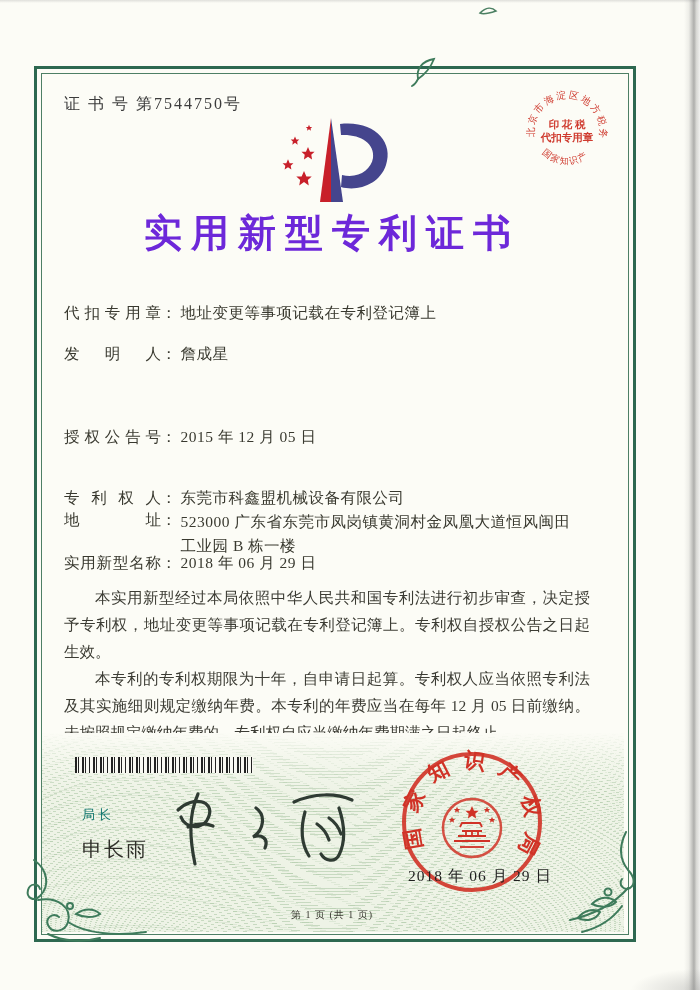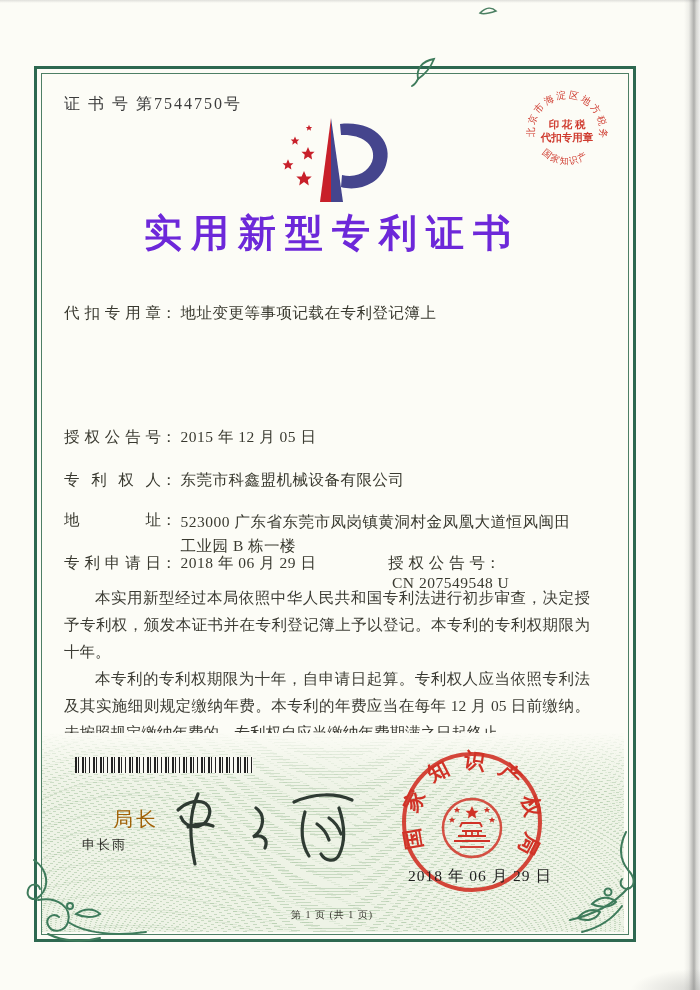--- a/index.html
+++ b/index.html
@@ -31,22 +31,22 @@
   
   .guilloche{left:42px;top:733px;width:582px;height:199px;z-index:1;background-color:#eef3e6;
     background-image:
       linear-gradient(180deg, rgba(252,252,246,.97) 0%, rgba(252,252,246,.35) 14%, rgba(252,252,246,0) 30%),
       repeating-radial-gradient(100% 75% at 50% 140%, rgba(120,165,115,.33) 0 1px, rgba(255,255,255,0) 1px 6px),
       repeating-radial-gradient(130% 90% at 15% -50%, rgba(120,165,115,.14) 0 1px, rgba(255,255,255,0) 1px 9px);}
 
   .barcode{left:75px;top:757px;width:178px;height:16px;z-index:2;
     background:repeating-linear-gradient(90deg,#222 0 2px,#f8f8f2 2px 3px,#222 3px 4px,#f8f8f2 4px 7px,#222 7px 9px,#f8f8f2 9px 10px,#222 10px 11px,#f8f8f2 11px 14px,#222 14px 15px,#f8f8f2 15px 18px);}
 
-  .sig-title{left:82px;top:806px;font-size:20px;letter-spacing:3px;color:#a16207;z-index:2;margin-left:31px;}
-  .sig-name{left:82px;top:836px;font-size:13px;letter-spacing:2px;color:#2e2e28;z-index:2;}
+  .sig-title{left:82px;top:806px;font-size:13px;letter-spacing:3px;color:#0f766e;z-index:2;}
+  .sig-name{left:82px;top:836px;font-size:20px;letter-spacing:2px;color:#2e2e28;z-index:2;}
   .sig-script{left:168px;top:782px;z-index:2;}
 
   .seal{left:399px;top:749px;width:146px;height:146px;z-index:2;}
   .seal-date{left:408px;top:866px;font-size:15.5px;letter-spacing:1px;color:#1f1f1f;z-index:3;}
 
   .footer{left:34px;top:908px;width:596px;text-align:center;font-size:10px;color:#3a3a32;z-index:2;letter-spacing:1px;}
 
   .tax-stamp{left:521px;top:84px;width:92px;height:92px;}
 
   .flourish-bl{left:24px;top:856px;z-index:2;}
@@ -85,40 +85,40 @@
       <polygon points="79,6 79,90 91,90" fill="#45458d"></polygon>
       <path d="M88,12 C122,8 142,30 134,53 C128,72 106,80 89,75 L90,63 C106,67 119,58 121,46 C123,31 108,22 89,23 Z" fill="#45458d"></path>
     </svg>
   </div>
 
   <div class="abs title">实用新型专利证书</div>
 
   <div class="abs row" style="top:303px">
     <span class="flabel">代扣专用章</span><span class="colon">：</span><span class="fvalue">地址变更等事项记载在专利登记簿上</span>
   </div>
+  <div class="abs row" style="top:344px">
+    <span class="flabel">发明人</span><span class="colon">：</span><span class="fvalue">詹成星</span>
+  </div>
   <div class="abs row" style="top:427px">
     <span class="flabel">授权公告号</span><span class="colon">：</span><span class="fvalue">2015 年 12 月 05 日</span>
   </div>
-  <div class="abs row" style="top:470px">
+  <div class="abs row" style="top:488px">
     <span class="flabel">专利权人</span><span class="colon">：</span><span class="fvalue">东莞市科鑫盟机械设备有限公司</span>
   </div>
   <div class="abs row" style="top:510px">
     <span class="flabel">地址</span><span class="colon">：</span><span class="fvalue wrap">523000 广东省东莞市凤岗镇黄洞村金凤凰大道恒风闽田工业园 B 栋一楼</span>
   </div>
   <div class="abs row" style="top:553px;position:absolute">
     <span>
-      <span class="flabel">专利申请日</span><span class="colon">：</span><span class="fvalue">2018 年 06 月 29 日</span>
+      <span class="flabel">实用新型名称</span><span class="colon">：</span><span class="fvalue">2018 年 06 月 29 日</span>
     </span>
-    <span class="pairright">
-      <span class="flabel">授权公告号</span><span class="colon">：</span><span class="fvalue">CN 207549548 U</span>
-    </span>
   </div>
 
   <div class="abs body-text">
-    <p>本实用新型经过本局依照中华人民共和国专利法进行初步审查，决定授予专利权，颁发本证书并在专利登记簿上予以登记。本专利的专利权期限为十年。</p>
+    <p>本实用新型经过本局依照中华人民共和国专利法进行初步审查，决定授予专利权，地址变更等事项记载在专利登记簿上。专利权自授权公告之日起生效。</p>
     <p>本专利的专利权期限为十年，自申请日起算。专利权人应当依照专利法及其实施细则规定缴纳年费。本专利的年费应当在每年 12 月 05 日前缴纳。未按照规定缴纳年费的，专利权自应当缴纳年费期满之日起终止。</p>
     <p>专利证书记载专利权登记时的法律状况。专利权的转移、质押、无效、终止、恢复和专利权人的姓名或名称、国籍、地址变更等事项记载在专利登记簿上。</p>
   </div>
 
   <div class="abs barcode"></div>
 
   <div class="abs sig-title">局长</div>
   <div class="abs sig-name">申长雨</div>
   <svg class="abs sig-script" width="200" height="90" viewBox="0 0 200 90">
     <g fill="none" stroke="#2f3b33" stroke-width="3.2" stroke-linecap="round">

